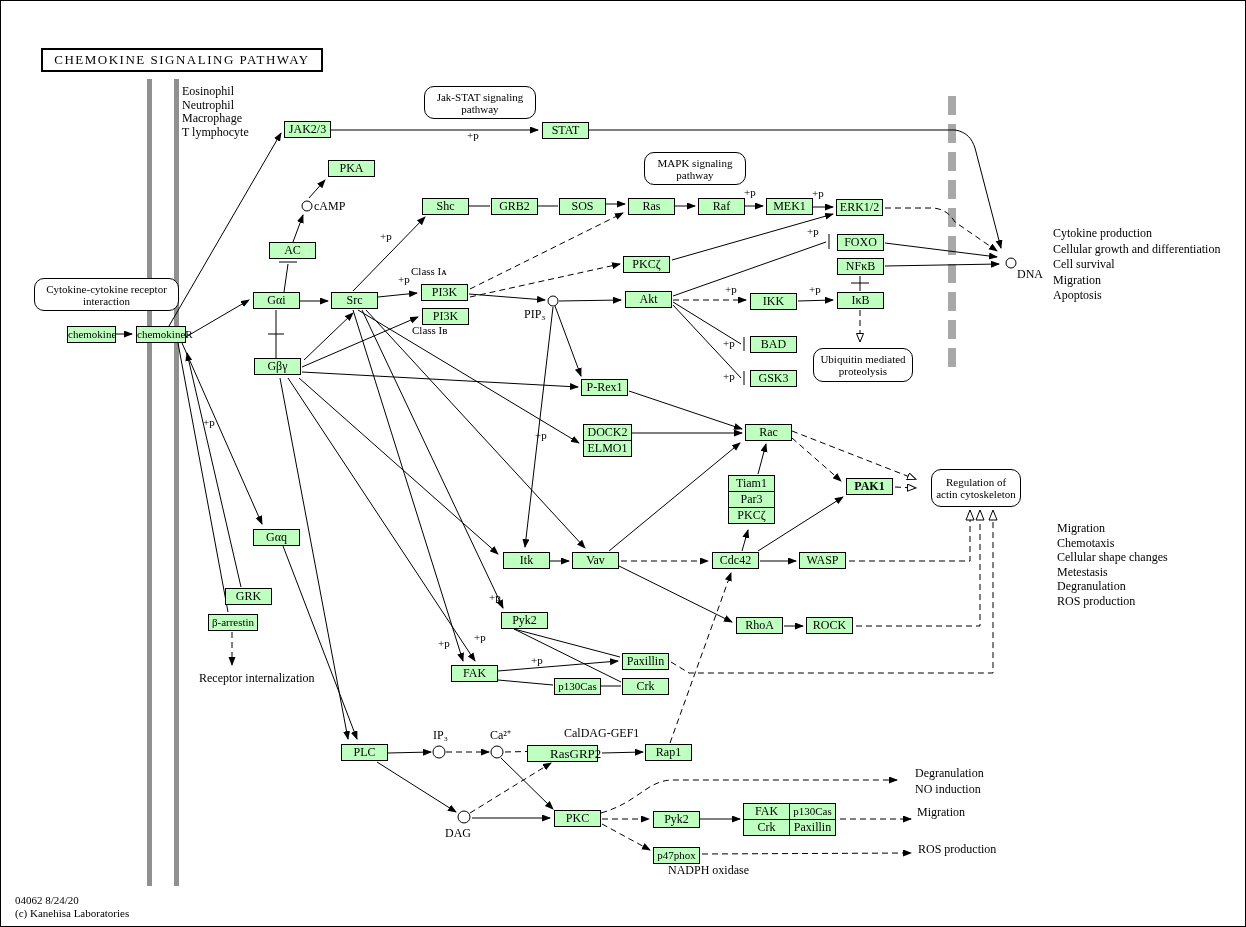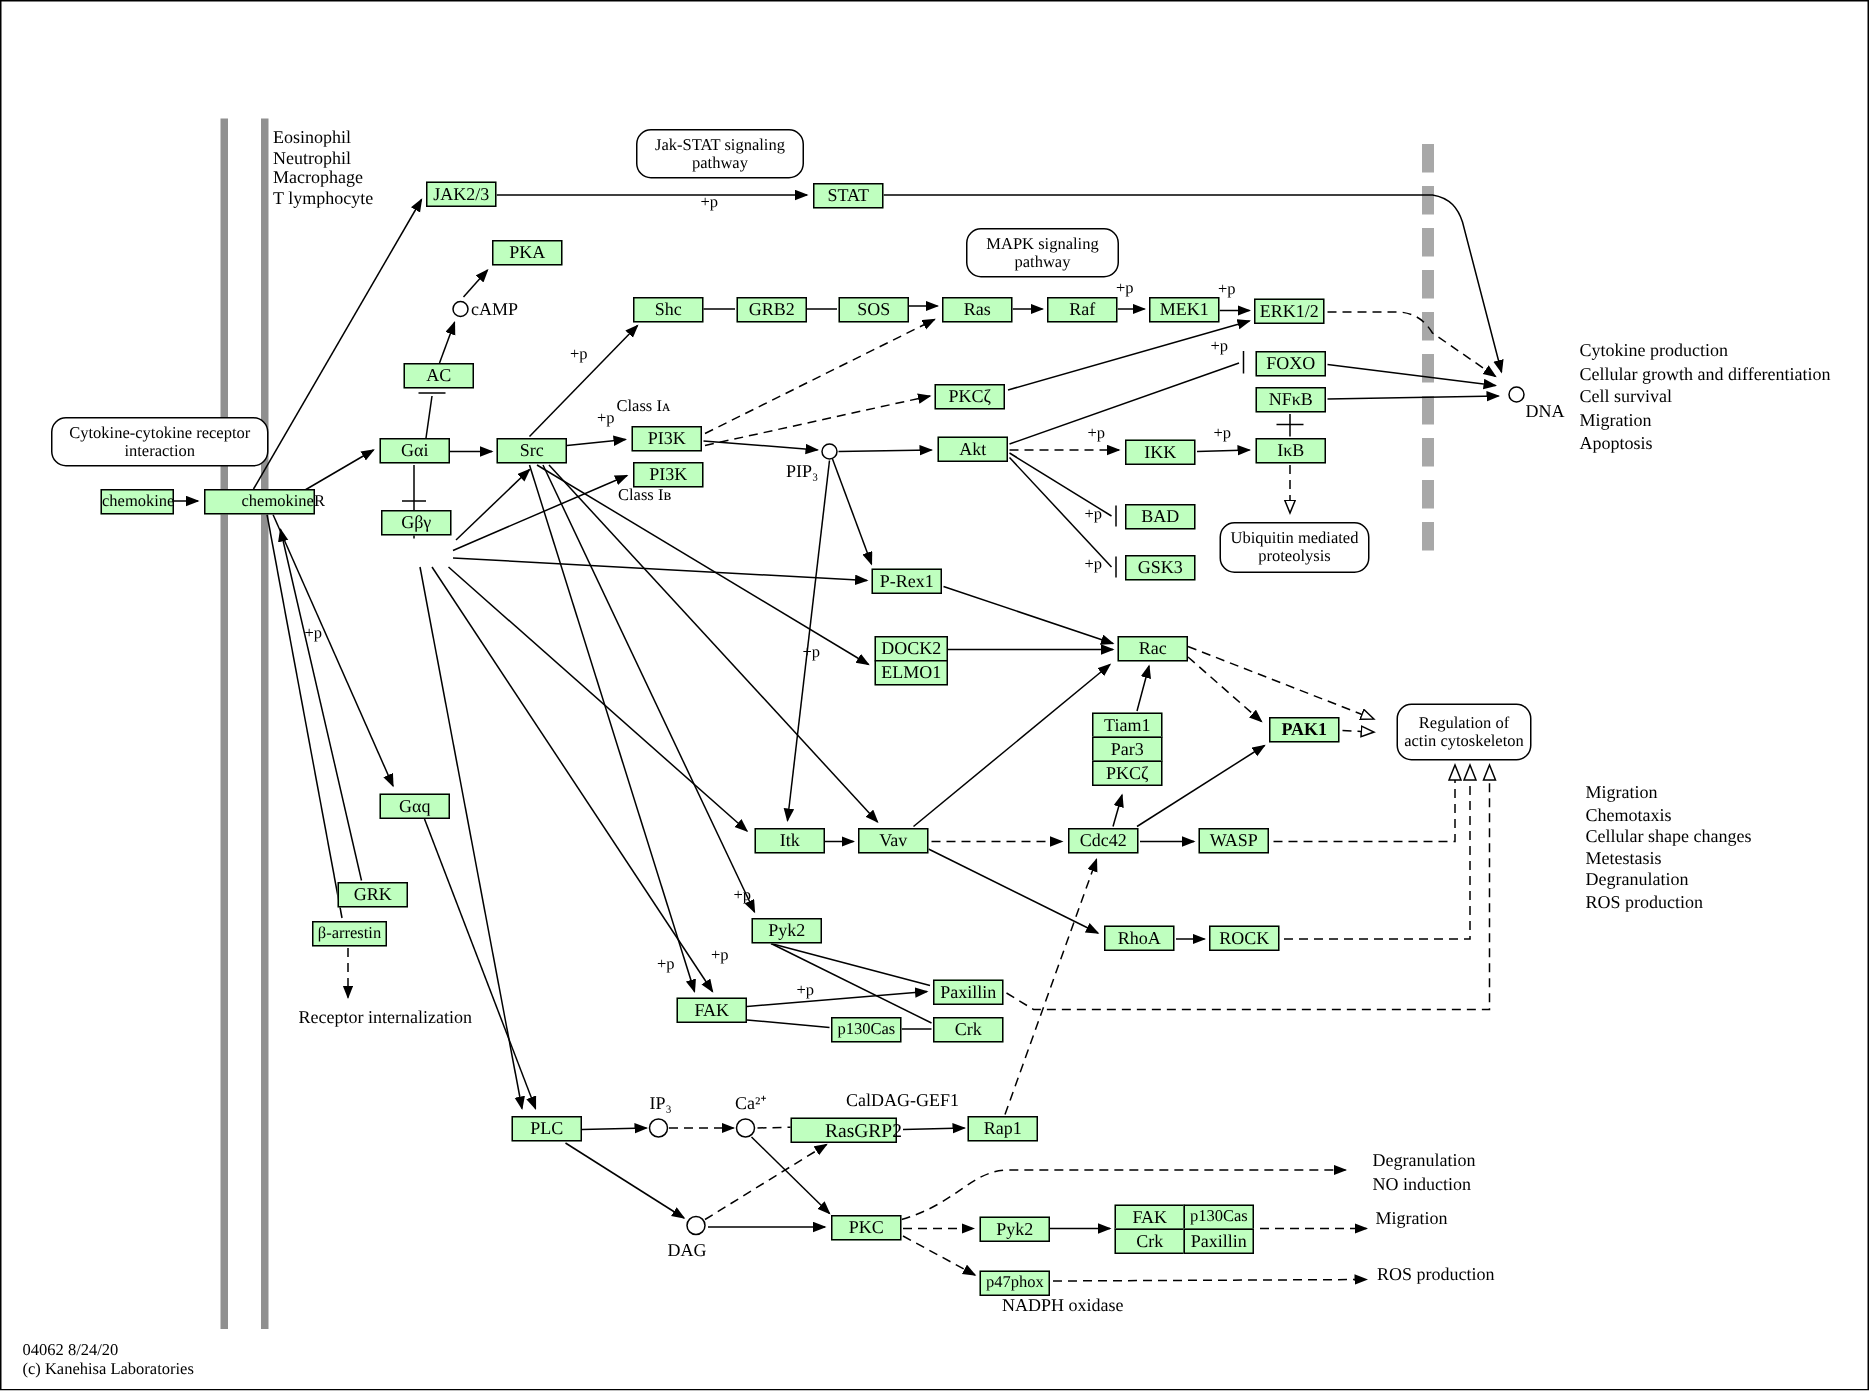--- a/index.html
+++ b/index.html
@@ -136,20 +136,21 @@
     <path d="M988,519 L992,509 L996,519 Z" fill="#fff" stroke="#000"></path>
 
     <circle cx="306" cy="205" r="5" fill="#fff" stroke="#000"></circle>
     <circle cx="552" cy="300" r="5" fill="#fff" stroke="#000"></circle>
     <circle cx="438" cy="751" r="6" fill="#fff" stroke="#000"></circle>
     <circle cx="496" cy="751" r="6" fill="#fff" stroke="#000"></circle>
     <circle cx="463" cy="816" r="6" fill="#fff" stroke="#000"></circle>
     <circle cx="1010" cy="262" r="5" fill="#fff" stroke="#000"></circle>
   </svg>
 
+  <div id="title-box">CHEMOKINE SIGNALING PATHWAY</div>
 
   <div class="txt cell-lines" style="left:181px;top:84px;white-space:pre;">Eosinophil
 Neutrophil
 Macrophage
 T lymphocyte</div>
   <div class="txt" style="left:313px;top:198px;">cAMP</div>
   <div class="txt" style="left:410px;top:264px;font-size:11px;">Class Iᴀ</div>
   <div class="txt" style="left:411px;top:323px;font-size:11px;">Class Iʙ</div>
   <div class="txt" style="left:523px;top:306px;">PIP₃</div>
   <div class="txt" style="left:1016px;top:266px;">DNA</div>
@@ -192,21 +193,21 @@
   <div class="pp" style="left:473px;top:630px;">+p</div>
   <div class="pp" style="left:530px;top:653px;">+p</div>
 
   <div class="plink" style="left:33px;top:277px;width:145px;height:33px;">Cytokine-cytokine receptor interaction</div>
   <div class="plink" style="left:423px;top:85px;width:112px;height:33px;">Jak-STAT signaling pathway</div>
   <div class="plink" style="left:643px;top:151px;width:102px;height:33px;">MAPK signaling pathway</div>
   <div class="plink" style="left:812px;top:347px;width:100px;height:34px;">Ubiquitin mediated proteolysis</div>
   <div class="plink" style="left:930px;top:468px;width:90px;height:38px;">Regulation of actin cytoskeleton</div>
 
   <div class="gene" style="left:66px;top:325px;width:47px;font-size:11px;">chemokine</div>
-  <div class="gene" style="left:135px;top:325px;width:48px;font-size:11px;padding-left:24px;">chemokineR</div>
+  <div class="gene" style="left:135px;top:325px;width:48px;font-size:11px;">chemokineR</div>
   <div class="gene" style="left:283px;top:120px;">JAK2/3</div>
   <div class="gene" style="left:541px;top:121px;">STAT</div>
   <div class="gene" style="left:327px;top:159px;">PKA</div>
   <div class="gene" style="left:268px;top:241px;">AC</div>
   <div class="gene" style="left:421px;top:197px;">Shc</div>
   <div class="gene" style="left:490px;top:197px;">GRB2</div>
   <div class="gene" style="left:558px;top:197px;">SOS</div>
   <div class="gene" style="left:627px;top:197px;">Ras</div>
   <div class="gene" style="left:697px;top:197px;">Raf</div>
   <div class="gene" style="left:765px;top:197px;">MEK1</div>
@@ -214,21 +215,21 @@
   <div class="gene" style="left:836px;top:233px;">FOXO</div>
   <div class="gene" style="left:836px;top:257px;">NFκB</div>
   <div class="gene" style="left:836px;top:291px;">IκB</div>
   <div class="gene" style="left:749px;top:292px;">IKK</div>
   <div class="gene" style="left:624px;top:290px;">Akt</div>
   <div class="gene" style="left:622px;top:255px;">PKCζ</div>
   <div class="gene" style="left:420px;top:283px;">PI3K</div>
   <div class="gene" style="left:421px;top:307px;">PI3K</div>
   <div class="gene" style="left:252px;top:291px;">Gαi</div>
   <div class="gene" style="left:330px;top:291px;">Src</div>
-  <div class="gene" style="left:253px;top:339px;">Gβγ</div>
+  <div class="gene" style="left:253px;top:357px;">Gβγ</div>
   <div class="gene" style="left:749px;top:335px;">BAD</div>
   <div class="gene" style="left:749px;top:369px;">GSK3</div>
   <div class="gene" style="left:580px;top:378px;">P-Rex1</div>
   <div class="gene" style="left:582px;top:423px;width:47px;">DOCK2</div>
   <div class="gene" style="left:582px;top:439px;width:47px;">ELMO1</div>
   <div class="gene" style="left:744px;top:423px;">Rac</div>
   <div class="gene" style="left:727px;top:474px;">Tiam1</div>
   <div class="gene" style="left:727px;top:490px;">Par3</div>
   <div class="gene" style="left:727px;top:506px;">PKCζ</div>
   <div class="gene" style="left:845px;top:477px;font-weight:bold;">PAK1</div>

